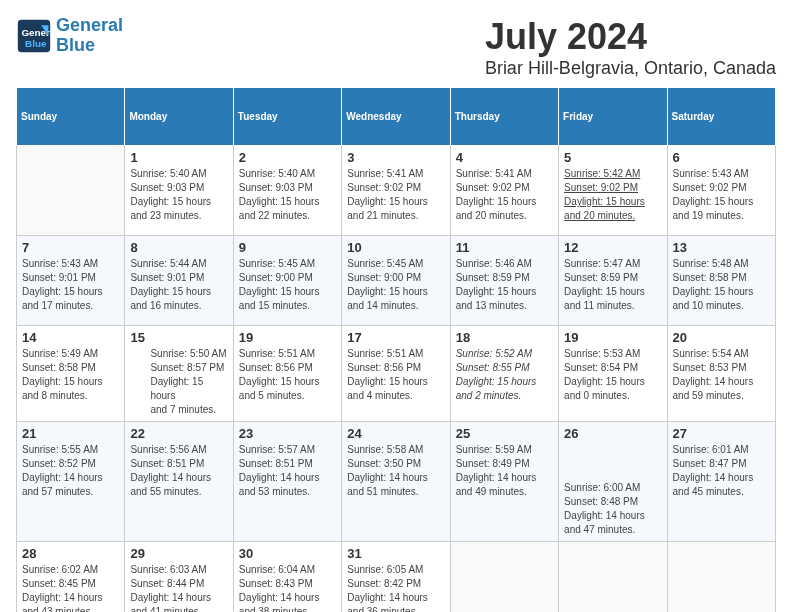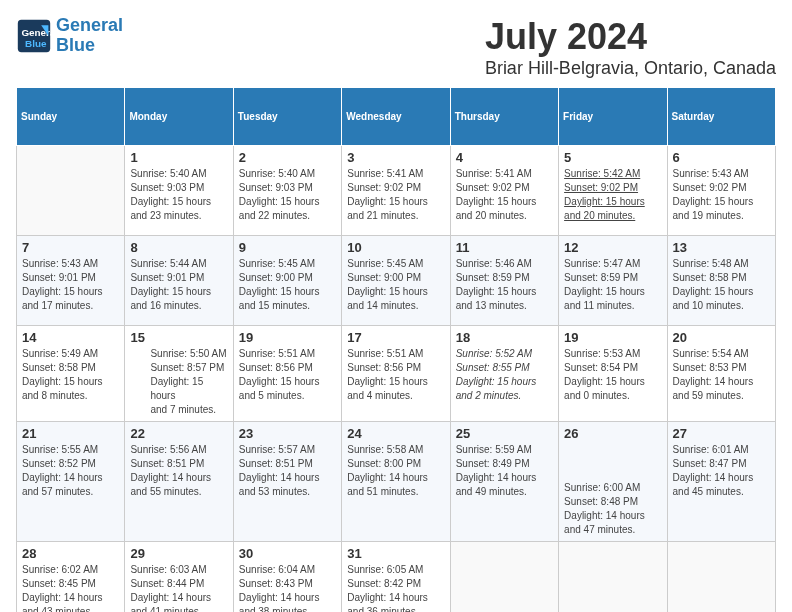--- a/index.html
+++ b/index.html
@@ -290,21 +290,21 @@
         <td>
           <span class="day-number">23</span>
           <div class="cell-content" style="white-space: pre-line;">Sunrise: 5:57 AM
 Sunset: 8:51 PM
 Daylight: 14 hours
 and 53 minutes.</div>
         </td>
         <td>
           <span class="day-number">24</span>
           <div class="cell-content" style="white-space: pre-line;">Sunrise: 5:58 AM
-Sunset: 8:00 PM
+Sunset: 3:50 PM
 Daylight: 14 hours
 and 51 minutes.</div>
         </td>
         <td>
           <span class="day-number">25</span>
           <div class="cell-content" style="white-space: pre-line;">Sunrise: 5:59 AM
 Sunset: 8:49 PM
 Daylight: 14 hours
 and 49 minutes.</div>
         </td>

